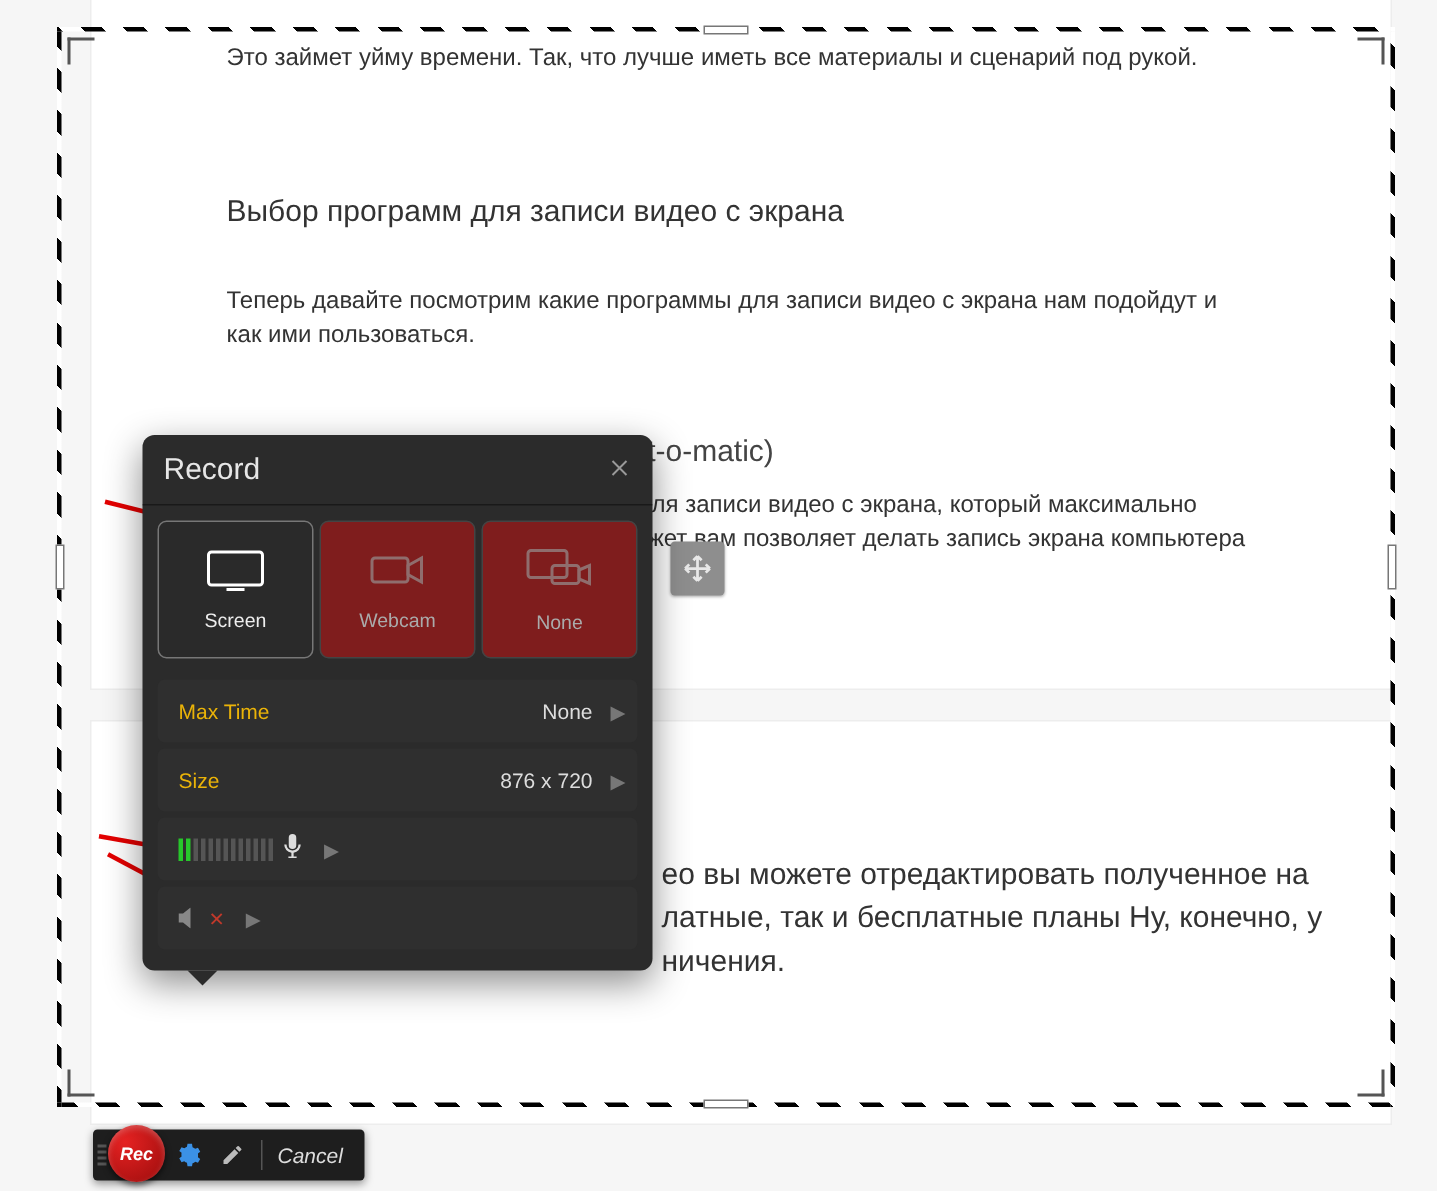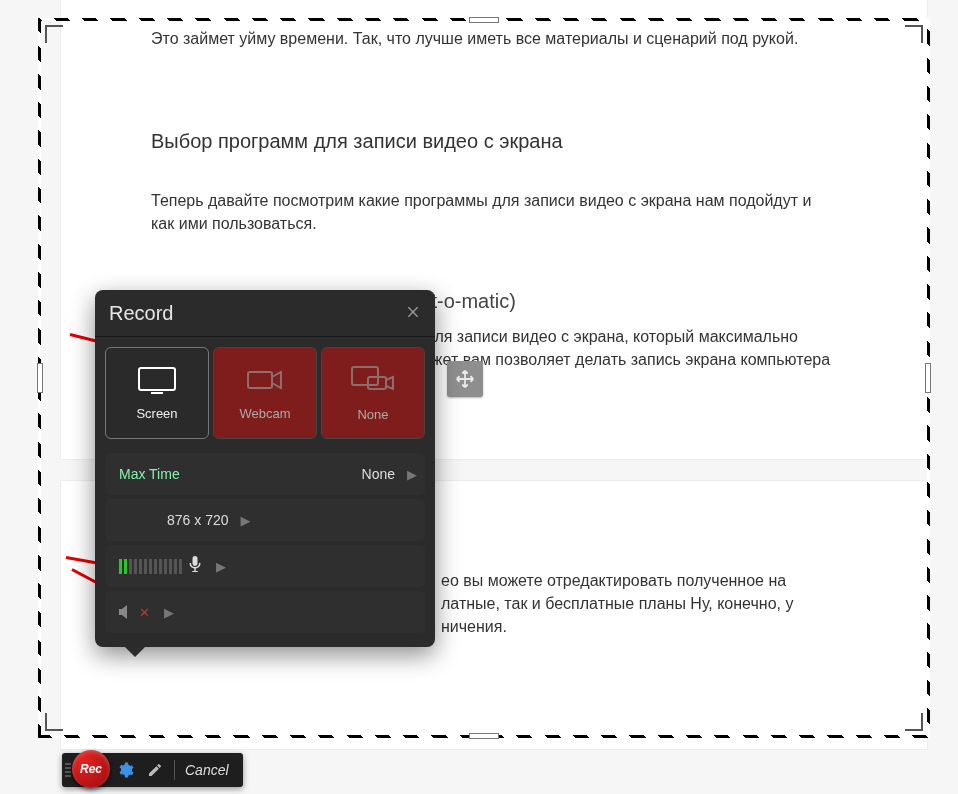--- a/index.html
+++ b/index.html
@@ -47,21 +47,21 @@
     position: absolute;
     left: 60px; right: 30px; top: 480px;
     background: #fff;
     height: 270px;
     border: 1px solid #ededed;
   }
   .article2-text {
     position: absolute;
     left: 380px;
     top: 88px;
-    font-size: 16px;
+    font-size: 20px;
     color: #333;
     line-height: 1.45;
   }
 
   
   .selection {
     position: absolute;
     left: 38px; top: 18px;
     width: 892px; height: 720px;
     border-image: repeating-linear-gradient(45deg,#000,#000 10px,#fff 10px,#fff 20px) 3;
@@ -156,21 +156,21 @@
   .row {
     background:#2f2f2f;
     border-radius:5px;
     height:42px;
     margin-bottom:4px;
     display:flex;
     align-items:center;
     padding:0 8px 0 14px;
     cursor:pointer;
   }
-  .row .label { color:#86efac; font-size:14px; flex:1; }
+  .row .label { color:#eab308; font-size:14px; flex:1; }
   .row .value { color:#ddd; font-size:14px; margin-right:4px;padding-left:48px; }
   .row .chev { color:#777; font-size:13px; margin-left:8px; }
   .row .meter { display:flex; align-items:center; gap:2px; margin-right:6px; }
   .meter span { width:3px; height:15px; background:#555; }
   .meter span.on { background:#27c72b; }
   .mic-icon { margin-right:6px; color:#ddd; }
   .speaker-off { color:#888; display:flex; align-items:center; gap:4px; margin-right:6px; }
   .speaker-off .x { color:#c0392b; font-size:13px; }
 
   .prefs {
@@ -312,20 +312,21 @@
     </div>
   </div>
 
   <div class="rows">
     <div class="row">
       <span class="label">Max Time</span>
       <span class="value">None</span>
       <span class="chev">▶</span>
     </div>
     <div class="row">
+      <span class="label">Size</span>
       <span class="value">876 x 720</span>
       <span class="chev">▶</span>
     </div>
     <div class="row">
       <span class="meter">
         <span class="on"></span>
           <span class="on"></span>
           <span></span>
           <span></span>
           <span></span>

